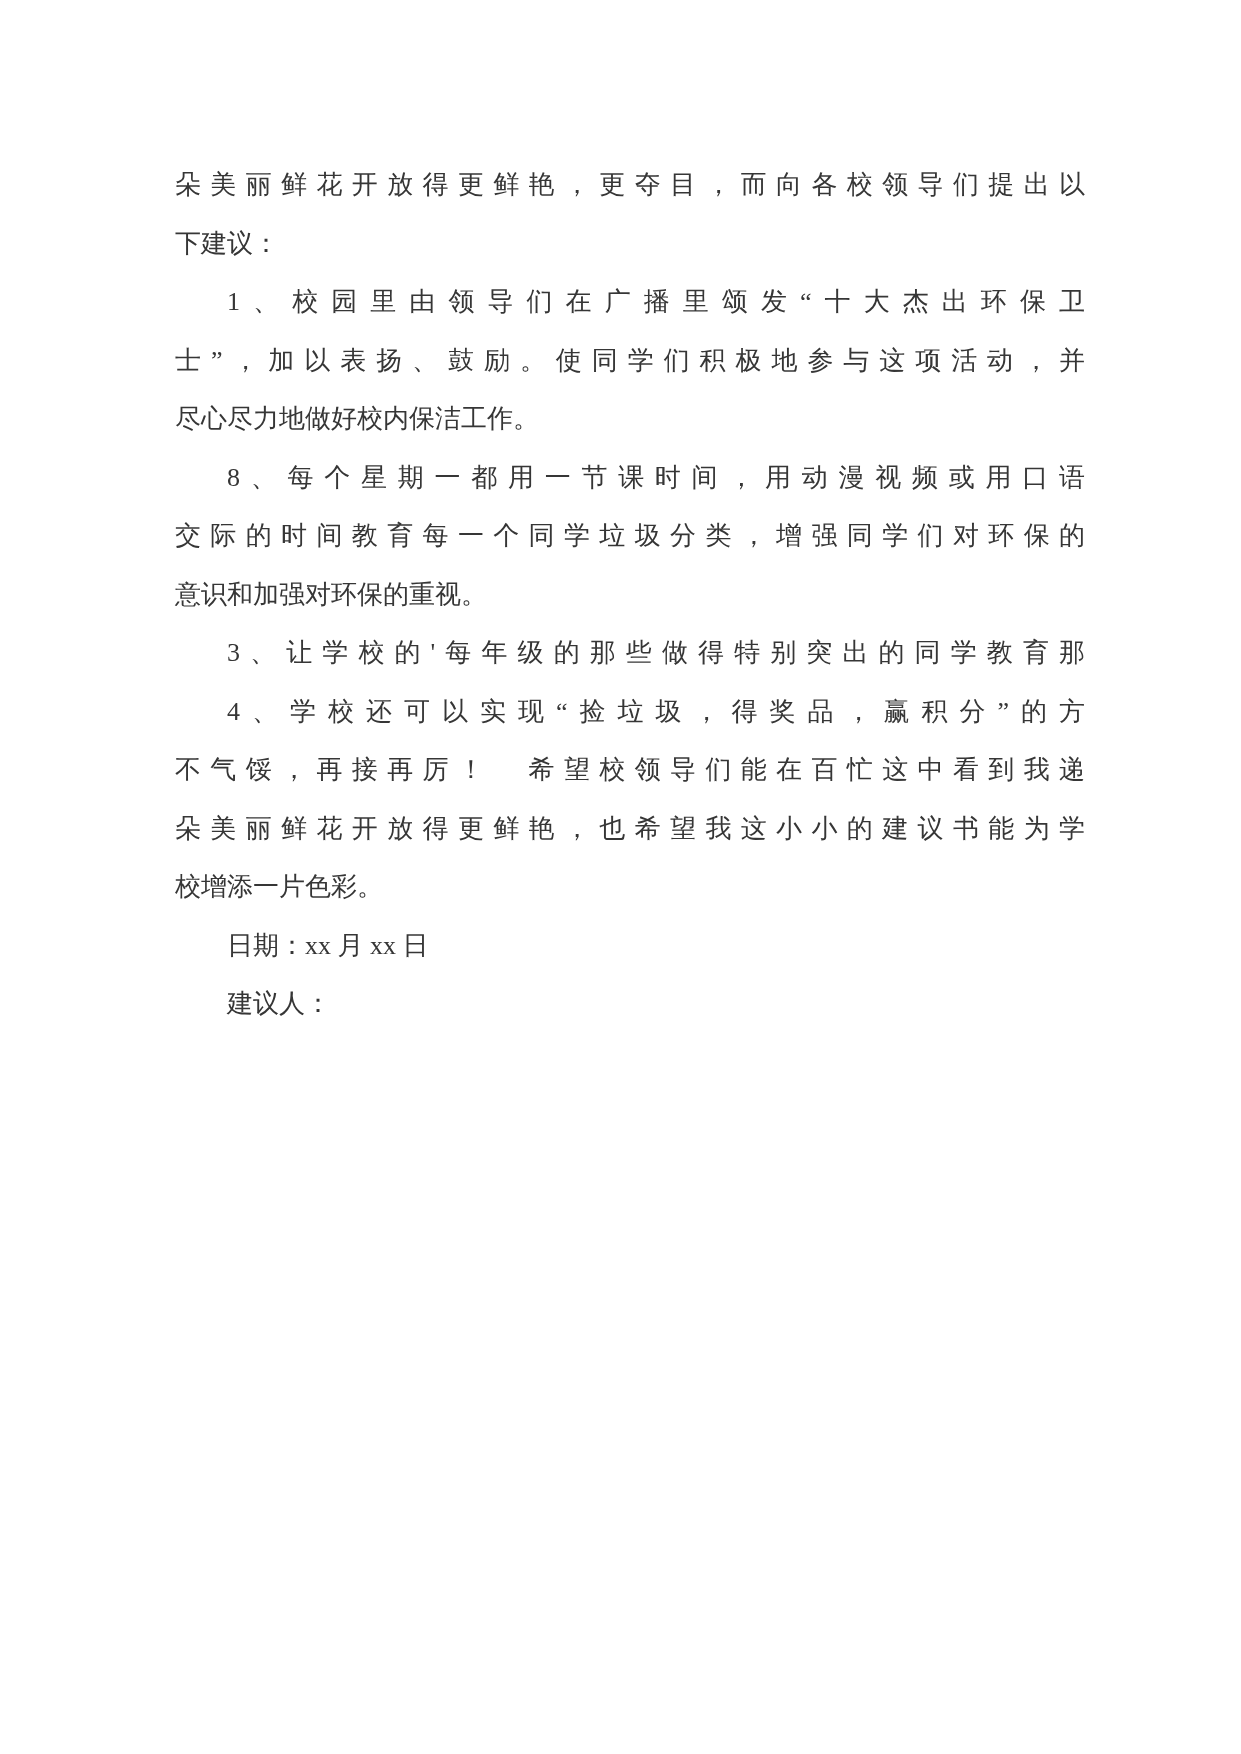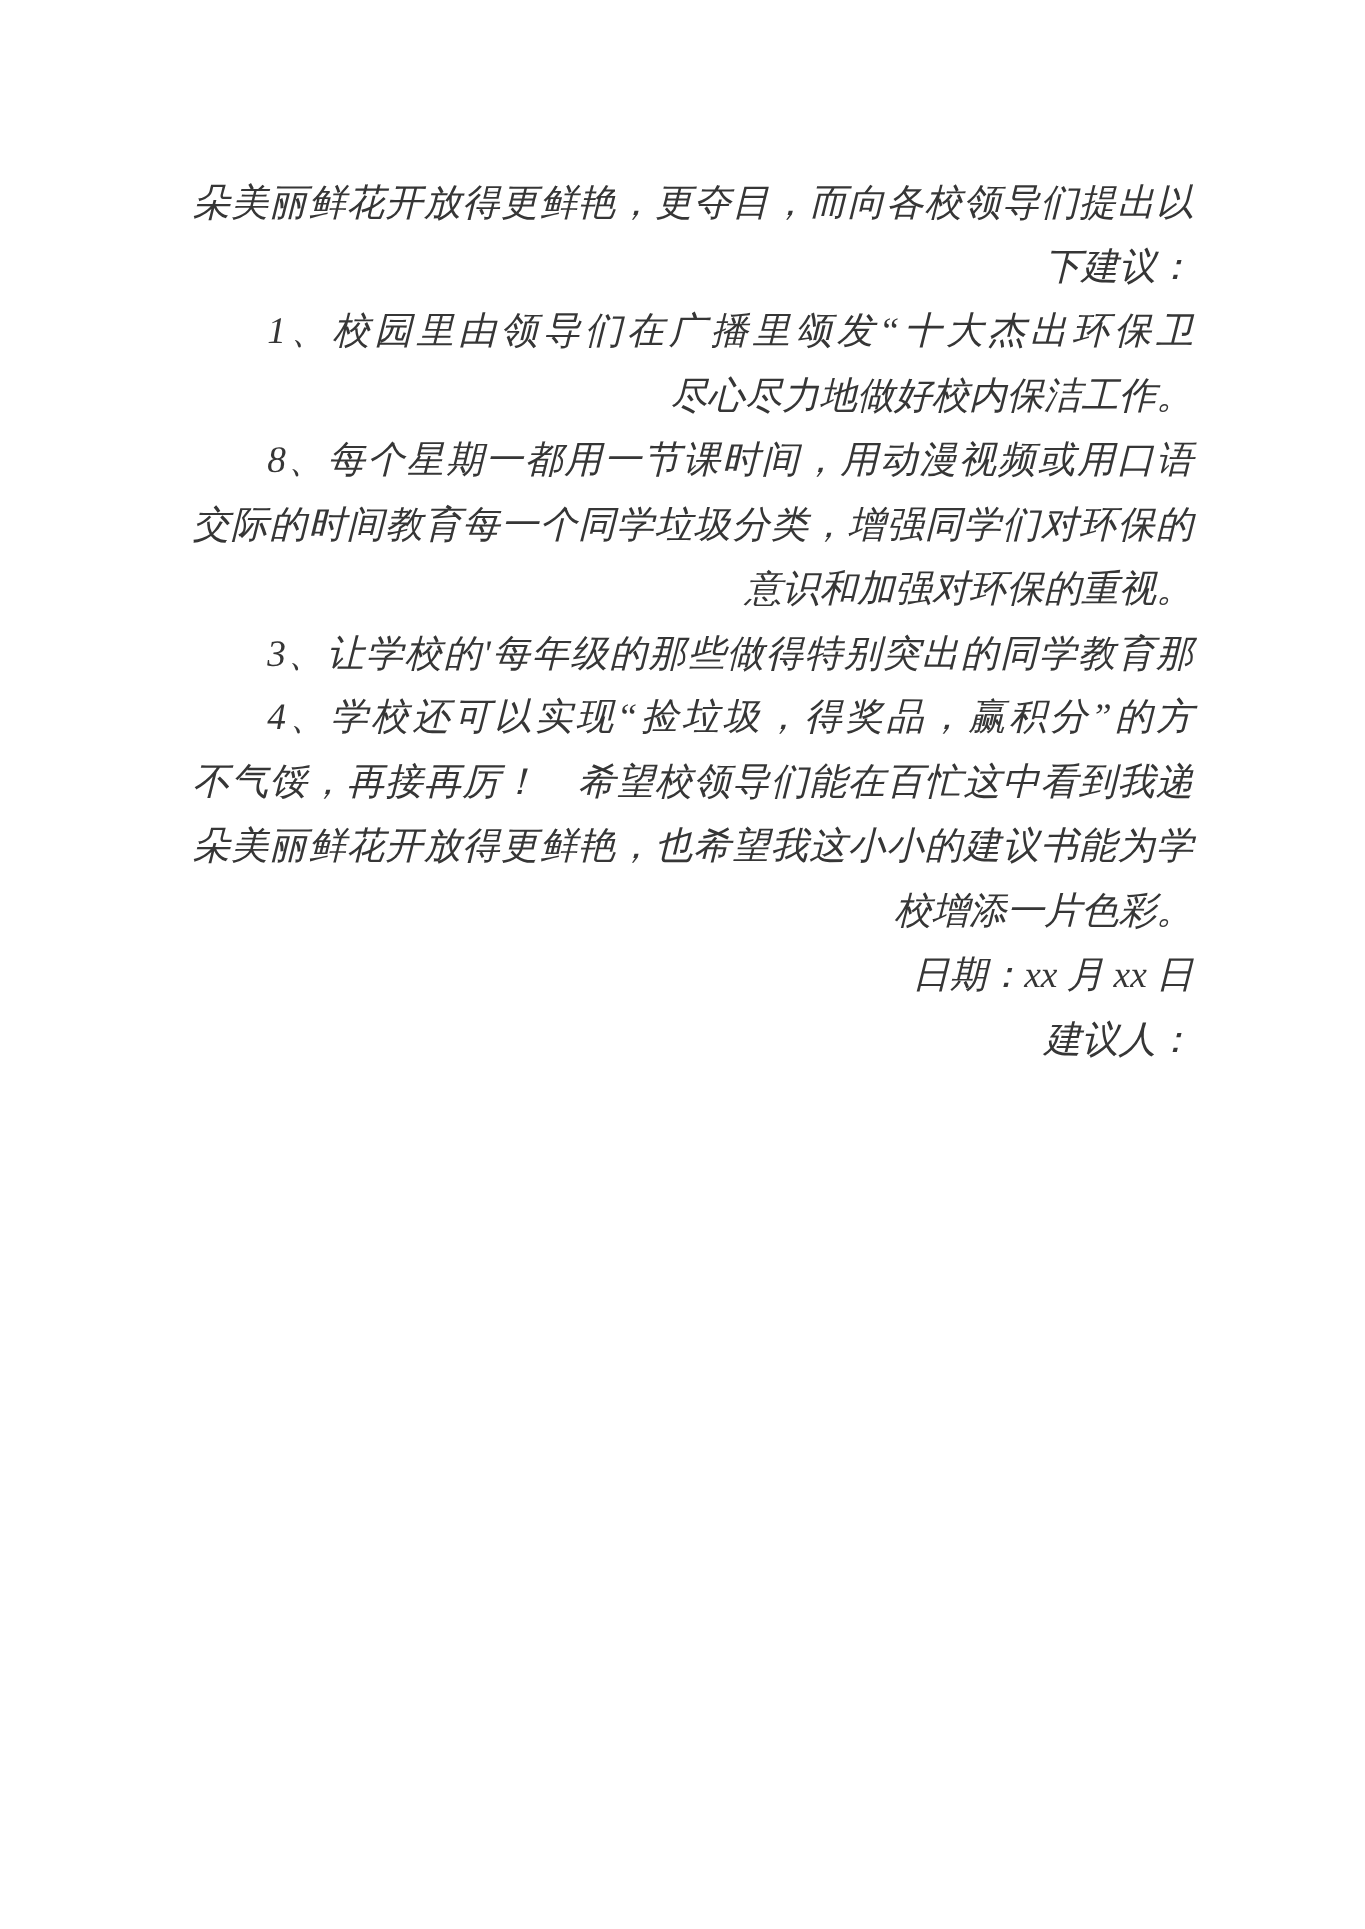--- a/index.html
+++ b/index.html
@@ -13,47 +13,47 @@
     height: 1754px;
     background: #ffffff;
     overflow: hidden;
   }
   .doc {
     position: absolute;
     left: 175px;
     top: 156px;
     width: 910px;
     font-family: "Liberation Serif", "DejaVu Serif", serif;
-    font-size: 34px;
+    font-size: 26px;
     font-weight: 400;
     color: #363636;
-    font-style: italic;
   }
   .line {
     height: 58.5px;
     line-height: 58.5px;
-    text-align: right;
+    text-align: left;
     white-space: normal;
   }
   .line.just {
     text-align: justify;
     text-align-last: justify;
   }
   .line.indent {
     text-indent: 2em;
   }
 </style>
 </head>
 <body>
 
 <div class="page">
   <div class="doc" id="doc" style="color: rgb(54, 54, 54);">
       <div class="line just">朵美丽鲜花开放得更鲜艳，更夺目，而向各校领导们提出以</div>
       <div class="line">下建议：</div>
       <div class="line indent just">1、校园里由领导们在广播里颂发“十大杰出环保卫</div>
+      <div class="line just">士”，加以表扬、鼓励。使同学们积极地参与这项活动，并</div>
       <div class="line">尽心尽力地做好校内保洁工作。</div>
       <div class="line indent just">8、每个星期一都用一节课时间，用动漫视频或用口语</div>
       <div class="line just">交际的时间教育每一个同学垃圾分类，增强同学们对环保的</div>
       <div class="line">意识和加强对环保的重视。</div>
       <div class="line indent just">3、让学校的'每年级的那些做得特别突出的同学教育那</div>
       <div class="line indent just">4、学校还可以实现“捡垃圾，得奖品，赢积分”的方</div>
       <div class="line just">不气馁，再接再厉！　希望校领导们能在百忙这中看到我递</div>
       <div class="line just">朵美丽鲜花开放得更鲜艳，也希望我这小小的建议书能为学</div>
       <div class="line">校增添一片色彩。</div>
       <div class="line indent">日期：xx 月 xx 日</div>

